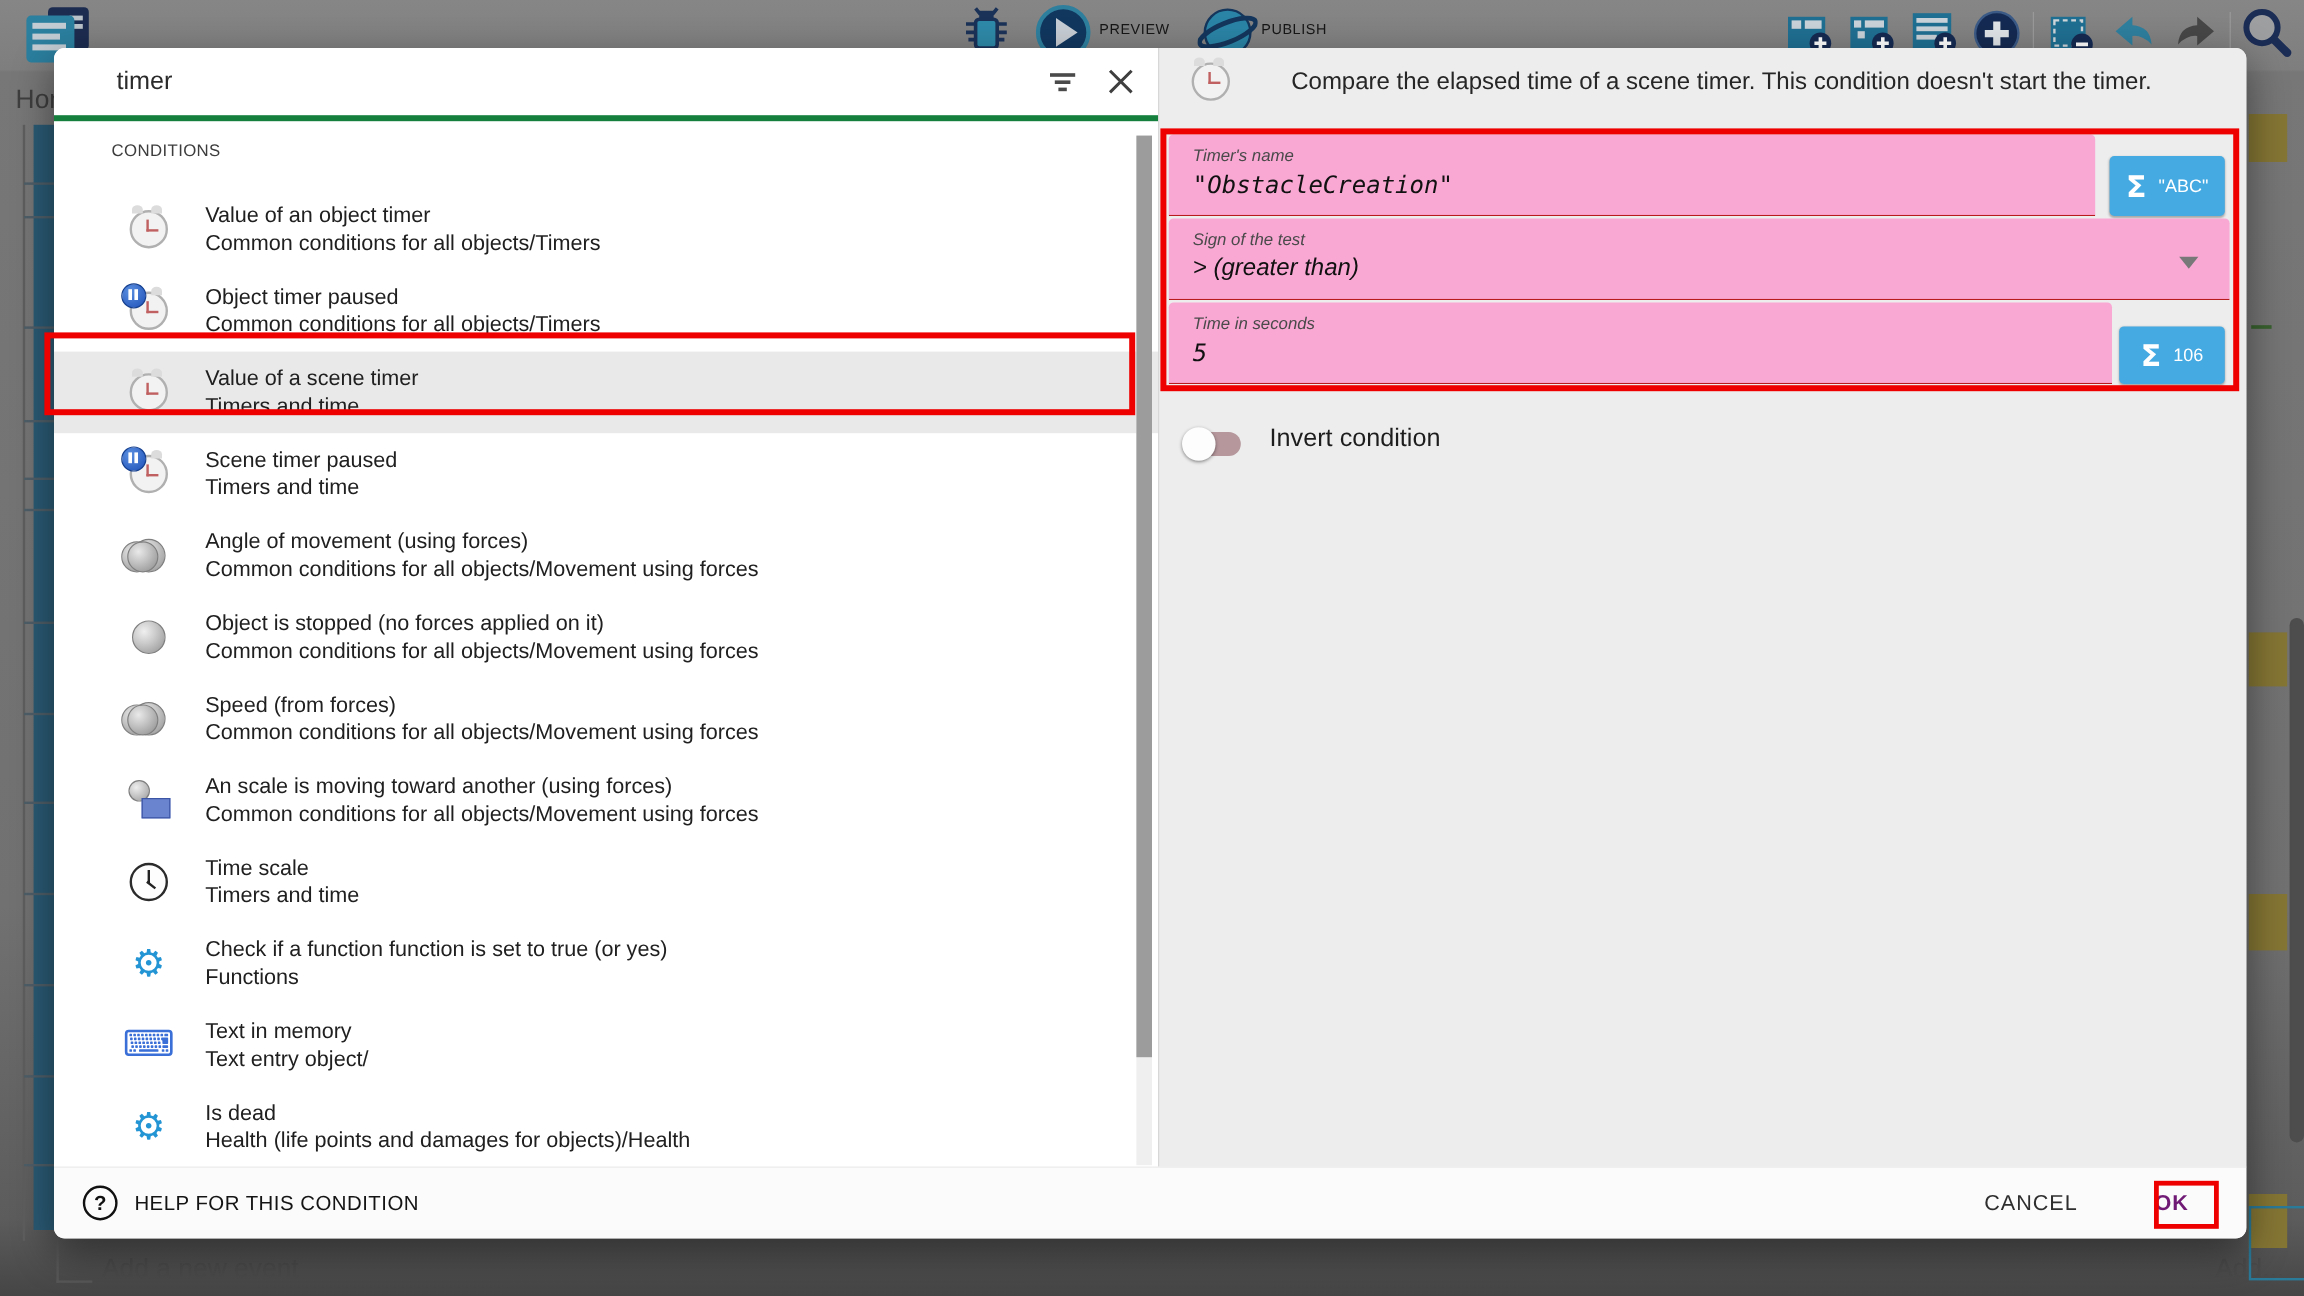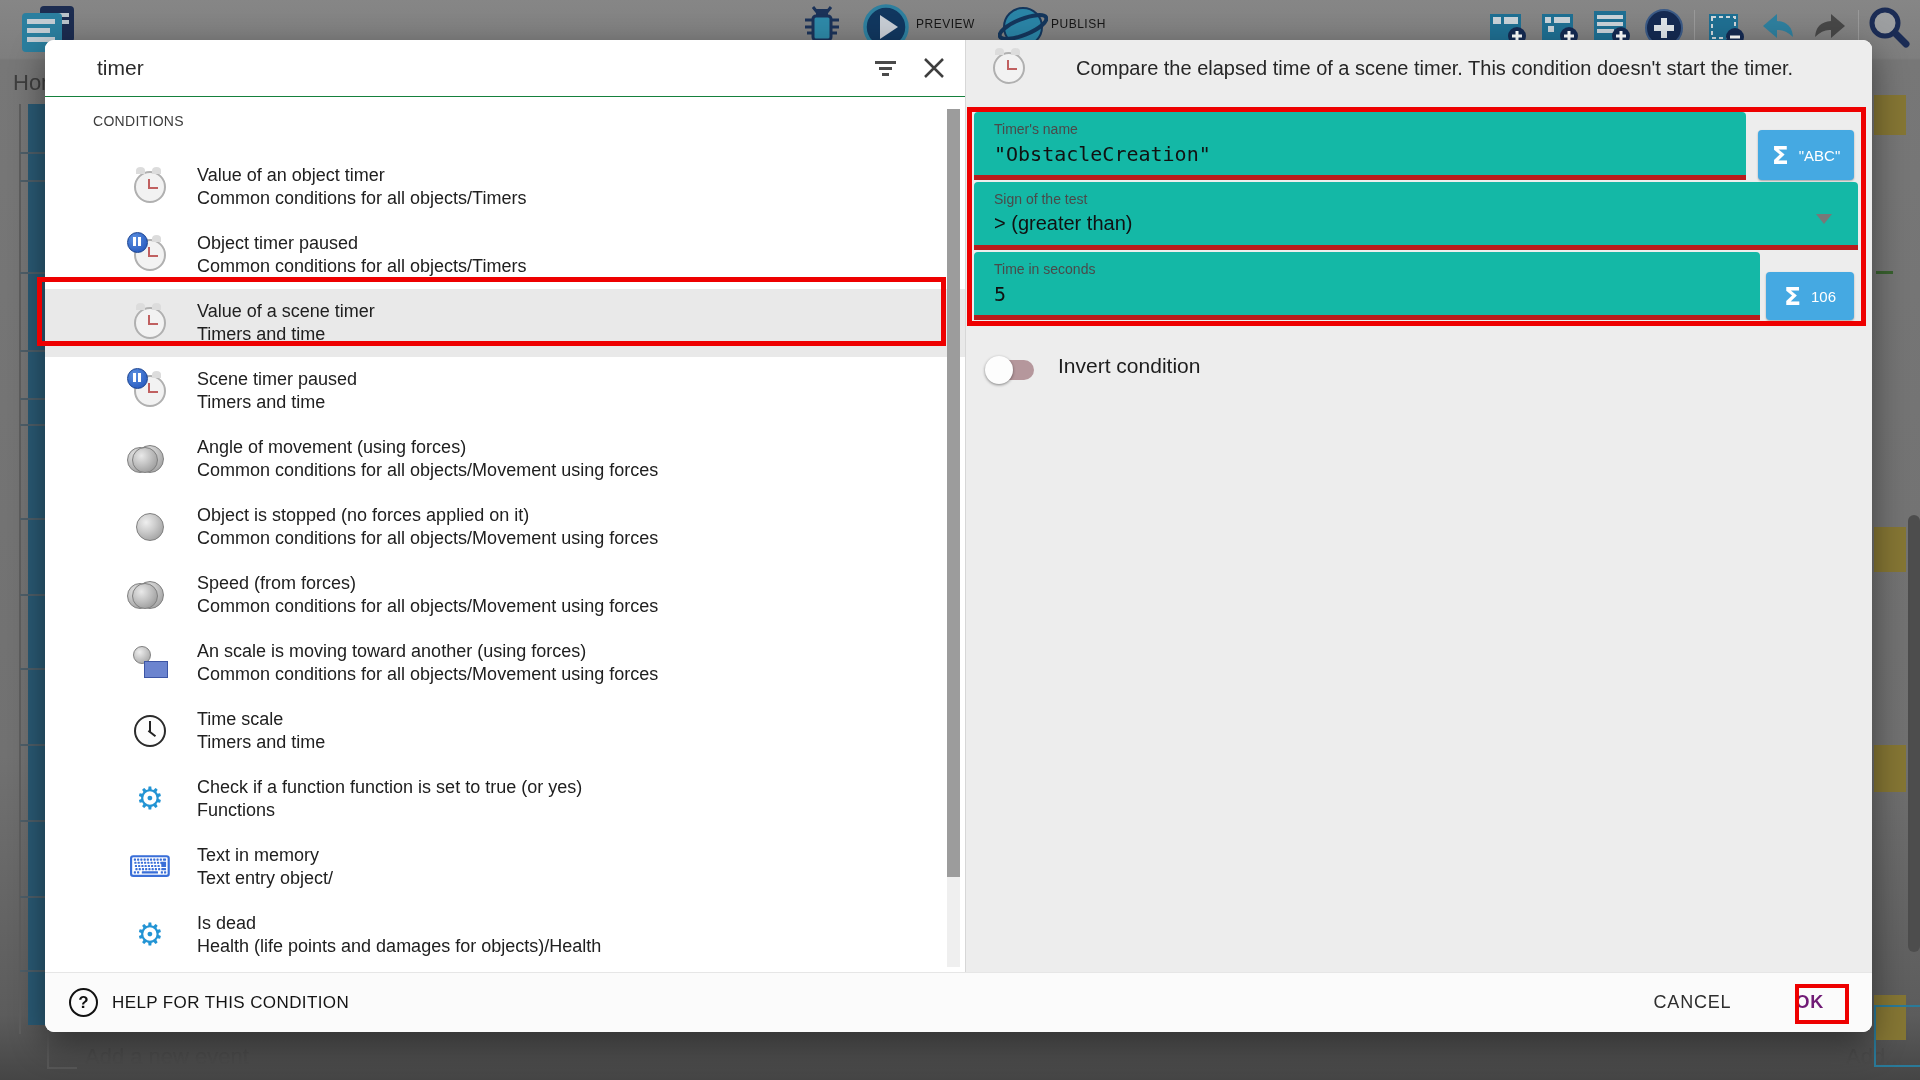--- a/index.html
+++ b/index.html
@@ -21,26 +21,26 @@
   .ev-selbox{position:absolute;left:1874px;top:1005px;width:46px;height:58px;border:2px solid #2a7a99;}
   .bg-scrollbar{position:absolute;left:1908px;top:515px;width:12px;height:437px;background:#4d4d4d;border-radius:6px;}
   .toolbar-text{position:absolute;top:17px;font-size:12px;color:#161616;letter-spacing:.5px;}
   .tb-divider{position:absolute;top:10px;width:1px;height:36px;background:#999;}
 
   
   .dialog{position:absolute;left:45px;top:40px;width:1827px;height:992px;border-radius:9px;overflow:hidden;
           box-shadow:0 12px 34px rgba(0,0,0,.45);display:flex;flex-direction:column;background:#fff;}
   .dialog-body{flex:1;display:flex;min-height:0;}
   .left-panel{width:920px;background:#fff;display:flex;flex-direction:column;position:relative;}
-  .search-bar{height:56px;display:flex;align-items:center;padding:0 18px 0 50px;border-bottom:1px solid #15803d;}
+  .search-bar{height:56px;display:flex;align-items:center;padding:0 18px 0 50px;border-bottom:5px solid #15803d;}
   .search-input{flex:1;border:none;outline:none;font-size:21px;color:#2b2b2b;font-family:"Liberation Sans",sans-serif;background:transparent;}
   .sb-icon{margin-left:22px;cursor:pointer;display:flex;}
   .list{flex:1;position:relative;overflow:hidden;}
   .sect-header{margin:16px 0 24px 48px;font-size:14px;color:#3d3d3d;letter-spacing:.3px;}
-  .cond-row{height:68px;display:flex;align-items:center;padding-left:84px;}
+  .cond-row{height:68px;display:flex;align-items:center;padding-left:58px;}
   .cond-row.selected{background:#e9e9e9;}
   .cicon-wrap{width:42px;display:flex;justify-content:center;margin-right:26px;flex:none;}
   .cond-title,.cond-sub{font-size:18px;line-height:23px;color:#202020;}
   .vtrack{position:absolute;right:5px;top:12px;width:13px;height:858px;background:#efefef;}
   .vthumb{position:absolute;right:5px;top:12px;width:13px;height:768px;background:#9c9c9c;}
 
   
   .ic-alarm{position:relative;width:28px;height:28px;border:2px solid #b0b0b0;border-radius:50%;background:#f2f2f2;}
   .ic-alarm::before{content:"";position:absolute;top:-6px;left:0;width:9px;height:7px;background:#dcdcdc;border-radius:50% 50% 0 0;box-shadow:16px 0 #dcdcdc;}
   .ic-alarm::after{content:"";position:absolute;left:12px;top:6px;width:8px;height:8px;border-left:2px solid #c06060;border-bottom:2px solid #c06060;}
@@ -61,21 +61,21 @@
   .ic-clock::before{content:"";position:absolute;left:13px;top:4px;width:2px;height:11px;background:#222;}
   .ic-clock::after{content:"";position:absolute;left:13px;top:13px;width:9px;height:2px;background:#222;transform-origin:0 0;transform:rotate(38deg);}
   .ic-glyph{font-size:31px;line-height:34px;}
   .ic-glyph.gear{color:#2394d4;}
   .ic-glyph.kb{color:#3a6fd8;font-size:30px;}
 
   
   .right-panel{flex:1;background:#ededed;position:relative;border-left:1px solid #d7d7d7;}
   .rp-header{position:absolute;left:22px;top:12px;display:flex;align-items:center;gap:20px;justify-content:flex-end;}
   .rp-desc{font-size:20px;color:#262626;}
-  .field{position:absolute;left:8px;height:68px;background:#14b8a6;border-bottom:5px solid #b91c1c;border-radius:4px 4px 0 0;padding:9px 0 0 20px;box-sizing:border-box;}
+  .field{position:absolute;left:8px;height:68px;background:#f9a8d4;border-bottom:1px solid #b91c1c;border-radius:4px 4px 0 0;padding:9px 0 0 20px;box-sizing:border-box;font-style:italic;}
   .field-label{font-size:14px;color:#4a4a4a;}
   .field-value{font-size:20px;color:#111;margin-top:5px;}
   .mono{font-family:"DejaVu Sans Mono",monospace;}
   .f1{top:72px;width:772px;}
   .f2{top:142px;width:884px;}
   .f3{top:212px;width:786px;}
   .caret{position:absolute;right:26px;top:32px;width:0;height:0;border-left:8px solid transparent;border-right:8px solid transparent;border-top:10px solid #787878;}
   .expr-btn{position:absolute;background:#45a9e2;border:none;border-radius:4px;color:#fff;display:flex;align-items:center;justify-content:center;gap:10px;cursor:pointer;box-shadow:0 1px 2px rgba(0,0,0,.3);}
   .expr-btn .sigma{font-size:25px;font-weight:bold;font-family:"DejaVu Sans",sans-serif;}
   .expr-btn .btxt{font-size:15px;font-family:"Liberation Sans",sans-serif;}

